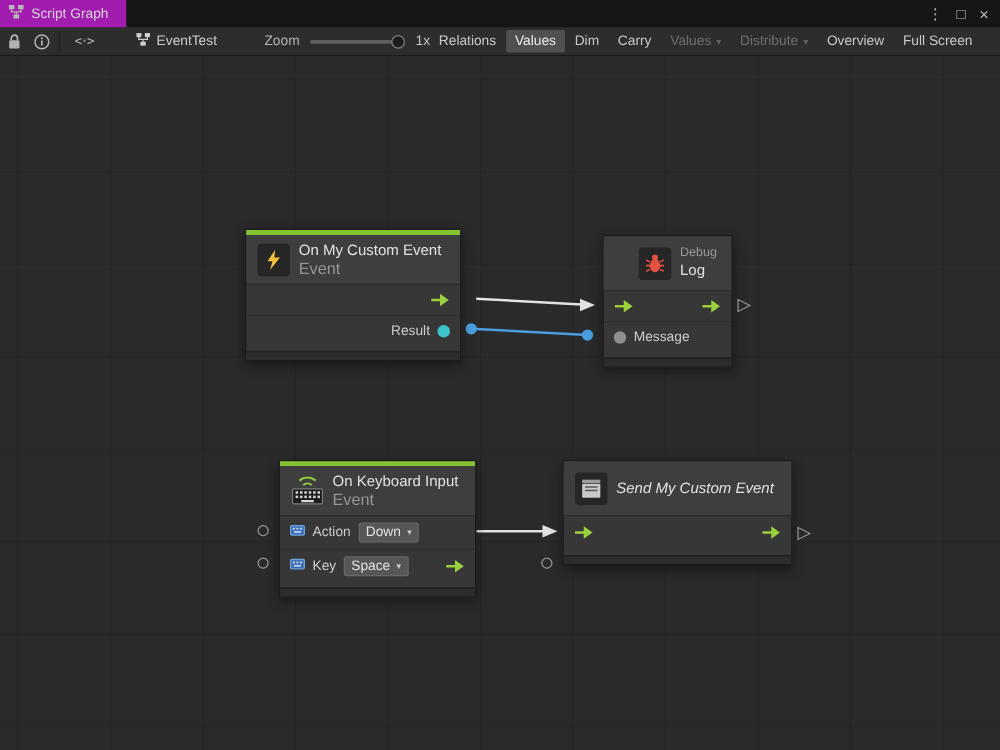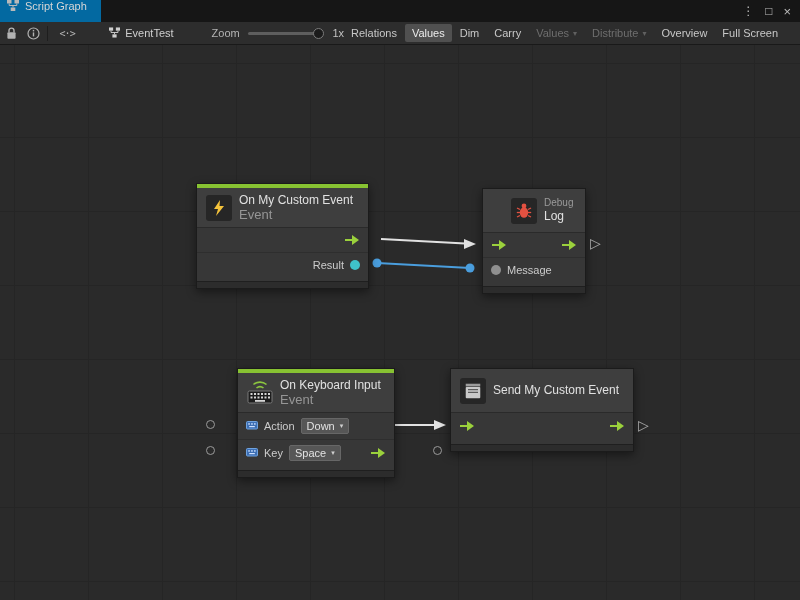--- a/index.html
+++ b/index.html
@@ -5,21 +5,21 @@
   * { margin:0; padding:0; box-sizing:border-box; }
   html,body { background:#202020; }
   .root {
     position:relative; width:800px; height:600px; overflow:hidden;
     background:#2a2a2a; font-family:"Liberation Sans", sans-serif;
     -webkit-user-select:none; user-select:none;
   }
 
   
   .tabbar { position:absolute; top:0; left:0; right:0; height:22px; background:#161616; display:flex; align-items:stretch; }
-  .tab { display:flex; gap:6px; padding:0 14px 0 7px; background:#0369a1; color:#d6d6d6; font-size:11px; }
+  .tab { display:flex; align-items:center; gap:6px; padding:0 14px 0 7px; background:#a21caf; color:#d6d6d6; font-size:11px; }
   .window-controls { margin-left:auto; display:flex; align-items:center; gap:11px; padding-right:9px; color:#bdbdbd; font-size:12px; }
   .window-controls span { cursor:default; line-height:1; }
 
   
   .toolbar { position:absolute; top:22px; left:0; right:0; height:23px; background:#2d2d2d; border-bottom:1px solid #191919; display:flex; align-items:center; font-size:11px; color:#c2c2c2; }
   .tool-icon { width:26px; height:100%; display:flex; align-items:center; justify-content:center; }
   .code-glyph { font-family:"DejaVu Sans Mono", monospace; font-size:10px; color:#b5b5b5; letter-spacing:-1px; }
   .sep { width:1px; height:15px; background:#1e1e1e; margin:0 3px; }
   .graph-name { display:flex; align-items:center; gap:5px; margin-left:26px; color:#cfcfcf; }
   .zoom-label { margin-left:38px; color:#b4b4b4; }
@@ -247,21 +247,21 @@
           </span>
         </div>
         <div class="port-row row-24">
           <span class="dot gray"></span>
           <span class="port-label">Message</span>
         </div>
       </div>
       <div class="node-footer"></div>
     </div>
 
-    <div class="node" style="left:237px; top:323px; width:158px;">
+    <div class="node" style="left:223px; top:323px; width:158px;">
       <div class="event-strip"></div>
       <div class="node-header" style="height:40px;">
         <div class="icon-box" style="background:transparent;">
           <svg width="26" height="23" viewBox="0 0 26 23">
               <g fill="none" stroke="#8CC63F" stroke-width="1.6">
                 <path d="M9.5 7 A5.5 5.5 0 0 1 16.5 7"></path>
                 <path d="M6.5 3.5 A10 10 0 0 1 19.5 3.5"></path>
               </g>
               <rect x="1" y="10" width="24" height="12" rx="1.5" fill="#1d1d1d" stroke="#7a7a7a" stroke-width="1"></rect>
               <g fill="#d6d6d6">
@@ -327,21 +327,21 @@
             <svg width="16" height="12" viewBox="0 0 16 12">
                 <rect x="1" y="5" width="8" height="2" fill="var(--flow-green,#9BD13C)"></rect>
                 <polygon points="8,1 15,6 8,11" fill="var(--flow-green,#9BD13C)"></polygon>
               </svg>
           </span>
         </div>
       </div>
       <div class="node-footer"></div>
     </div>
 
-    <div class="node" style="left:450px; top:323px; width:184px;">
+    <div class="node" style="left:450px; top:323px; width:184px;font-style:italic;">
       <div class="node-header" style="height:44px;">
         <div class="icon-box">
           <svg width="20" height="20" viewBox="0 0 22 22">
               <rect x="3" y="3" width="16" height="3" fill="#9c9c9c"></rect>
               <rect x="3" y="6.5" width="16" height="12.5" rx="1" fill="#c9c9c9"></rect>
               <g stroke="#565656" stroke-width="1.3">
                 <line x1="5.5" y1="9.5" x2="16.5" y2="9.5"></line>
                 <line x1="5.5" y1="12.5" x2="16.5" y2="12.5"></line>
               </g>
             </svg>

